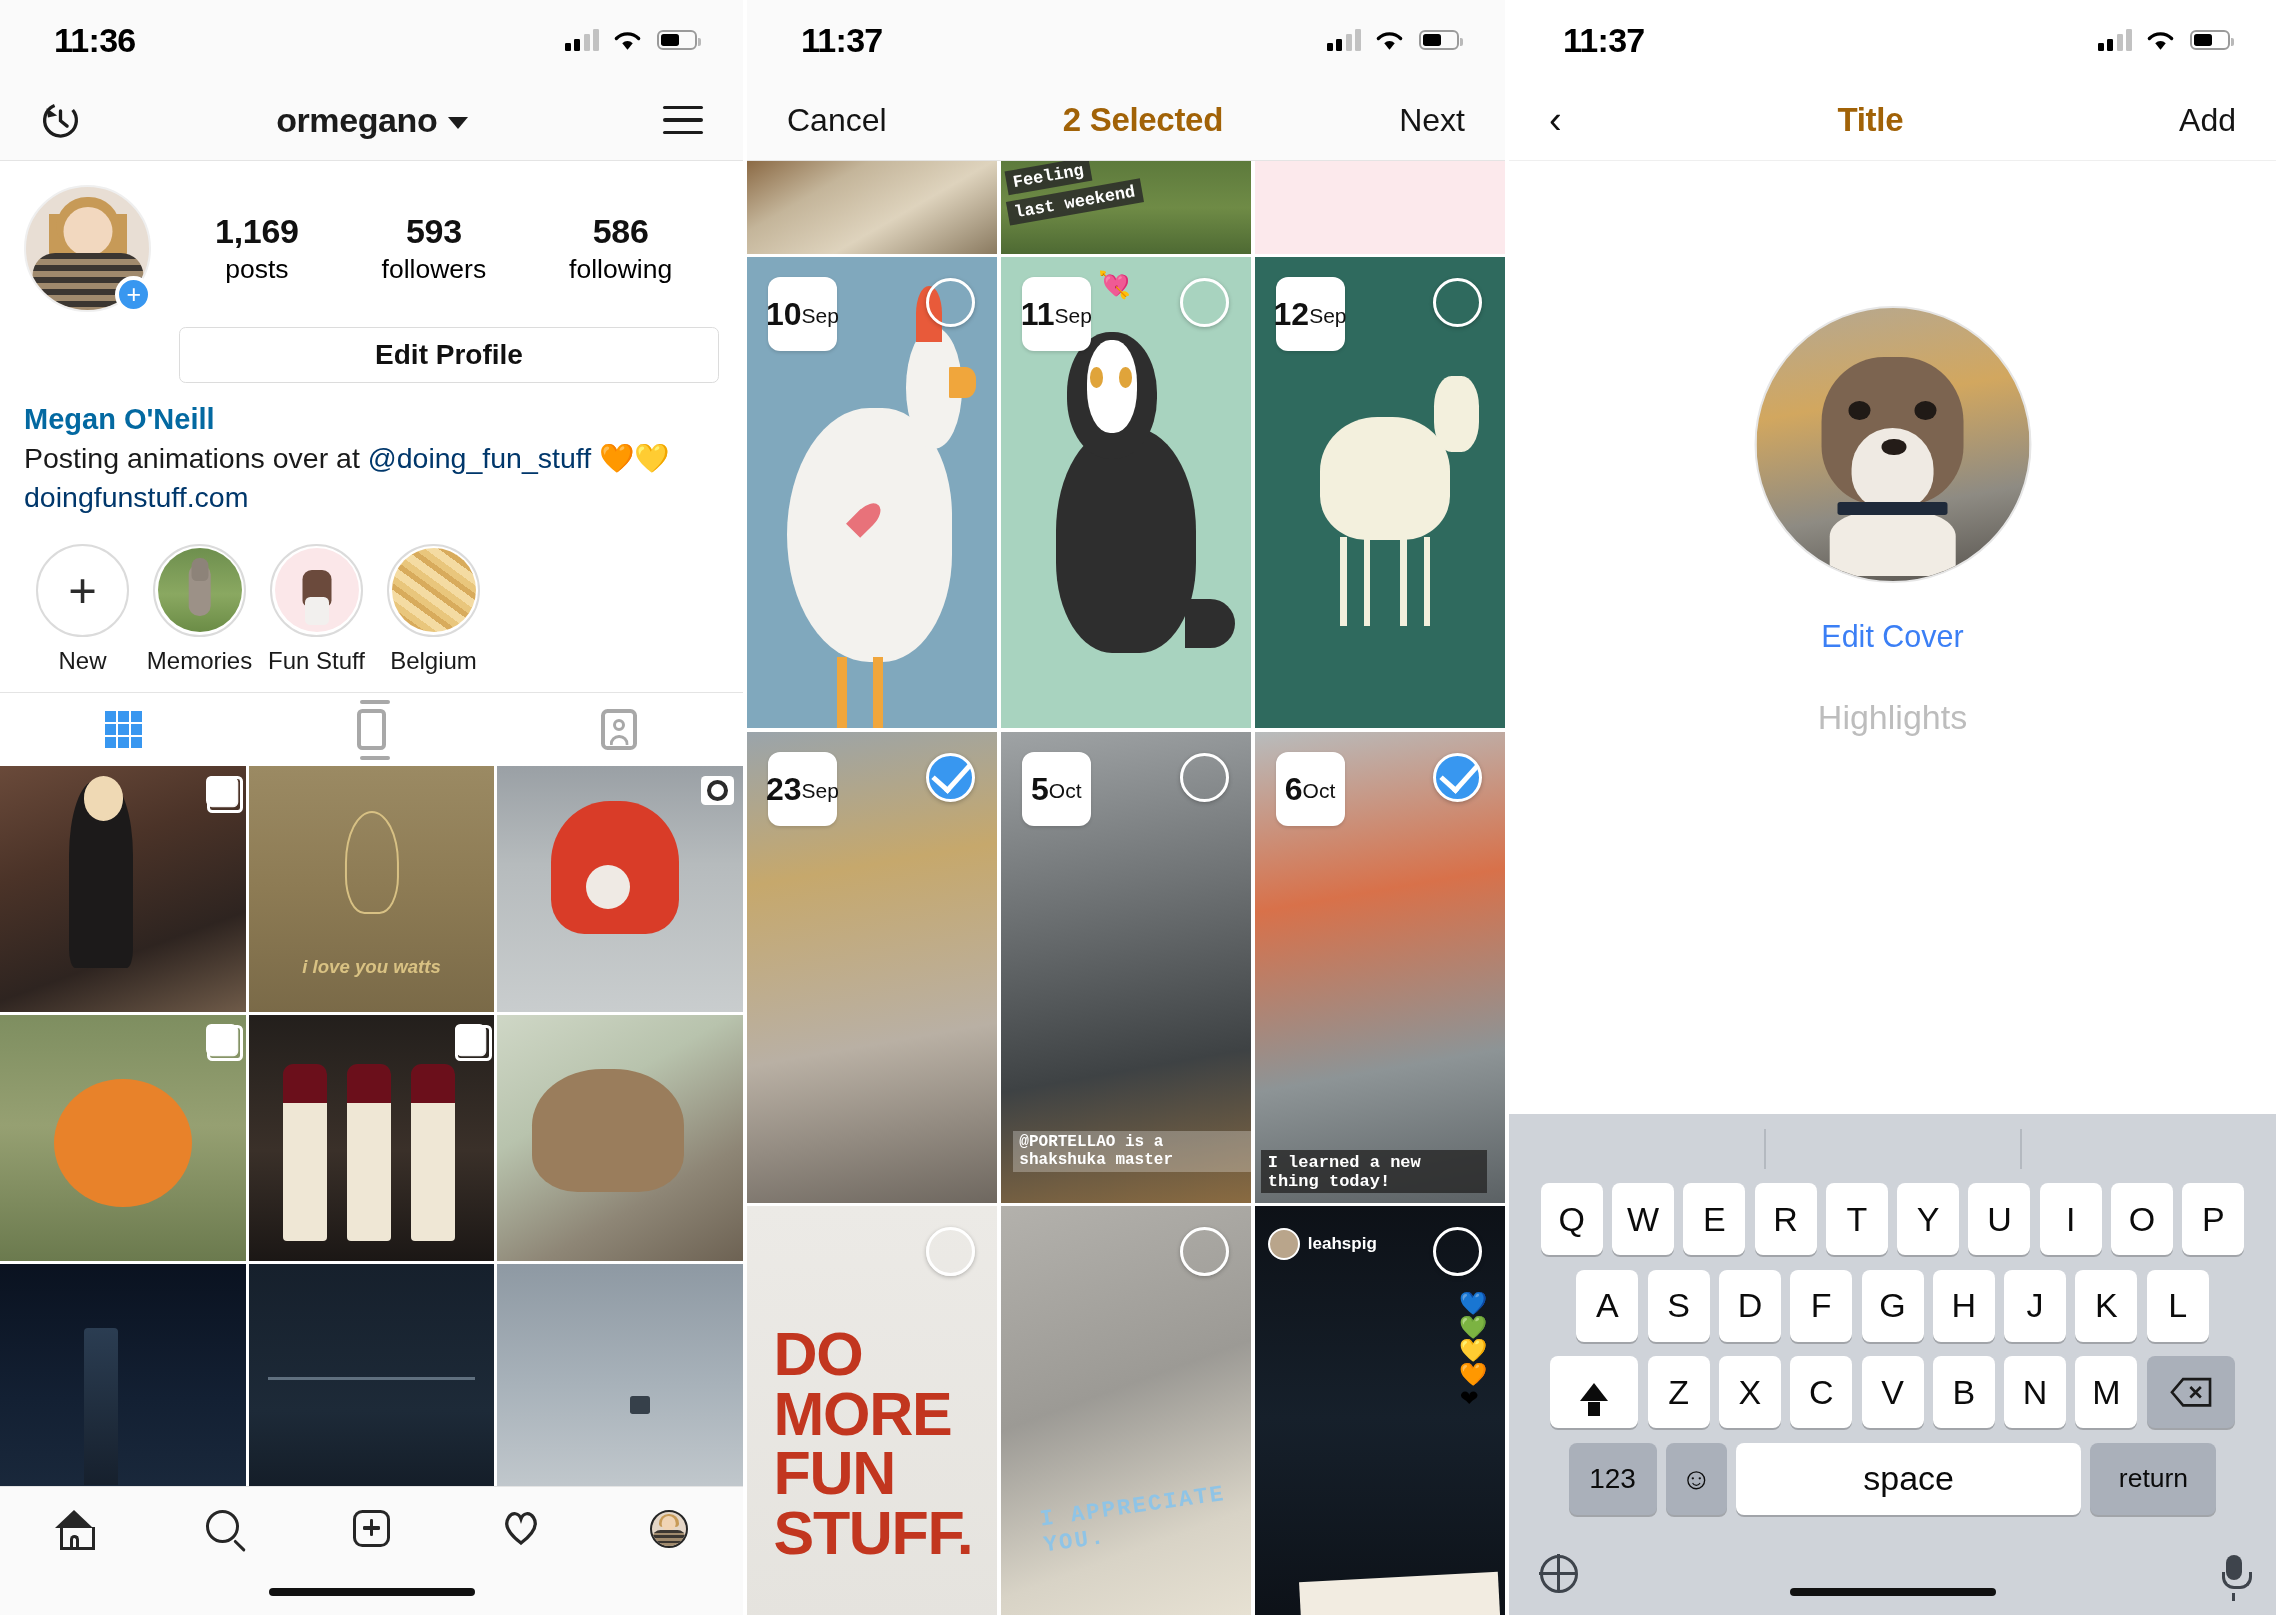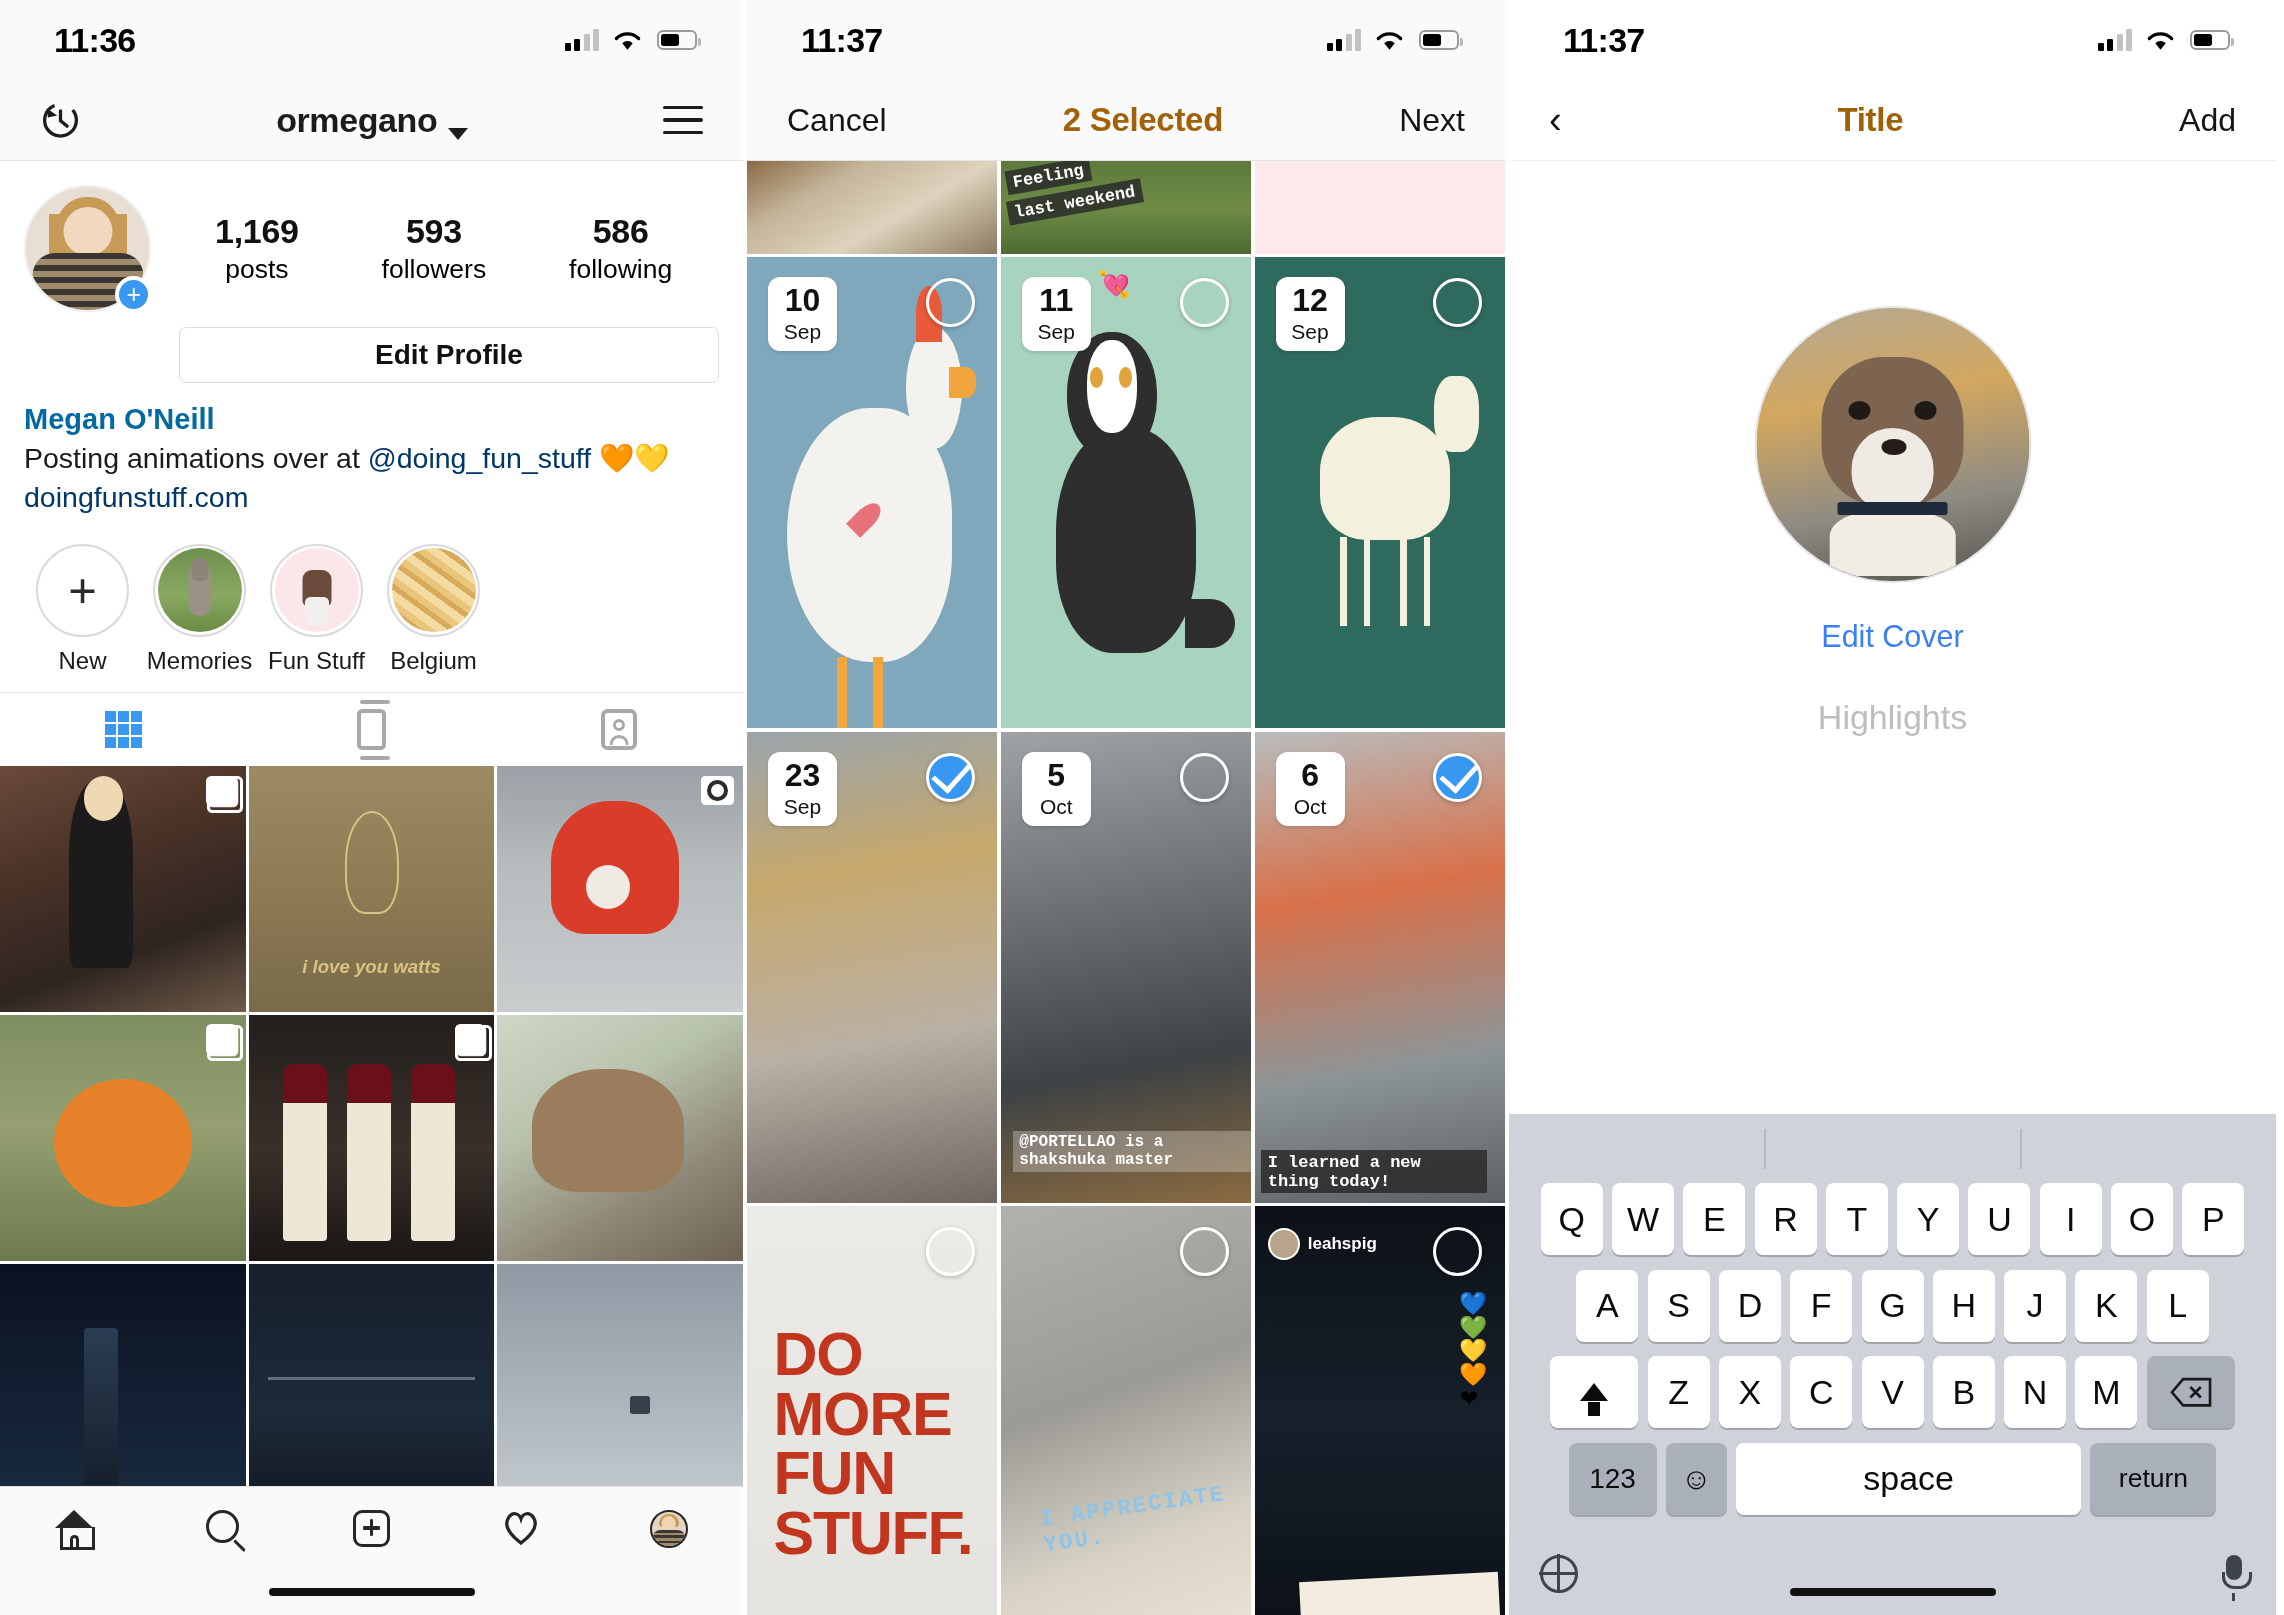--- a/index.html
+++ b/index.html
@@ -28,21 +28,21 @@
      background:#b9b9b9;border-radius:0 2px 2px 0;}
   .batt i{display:block;height:100%;width:55%;background:#000;border-radius:2.7px;}
 
   
   .navbar { height:81px; display:flex; align-items:center; justify-content:space-between;
      padding:0 40px; background:#fafafa; border-bottom:1.3px solid #e4e4e4; }
   .navbar.plain { background:#fff; border-bottom:0.7px solid #efefef; }
   .nav-title { font-size:33px; font-weight:700; color:#a16207; letter-spacing:-0.3px; }
   .nav-title.mid { font-size:33px; }
   .nav-side { font-size:32px; color:#141414; font-weight:400; }
-  .username-wrap{display:flex;align-items:flex-end;gap:10.6px;}
+  .username-wrap{display:flex;align-items:center;gap:10.6px;}
   .username{font-size:34px;font-weight:700;color:#1c1c1c;letter-spacing:-0.4px;}
   .chev-dn{width:0;height:0;border-left:10.6px solid transparent;border-right:10.6px solid transparent;
     border-top:12px solid #1c1c1c;margin-top:5.3px;}
   .hamburger{display:flex;flex-direction:column;gap:9.3px;}
   .hamburger i{display:block;width:40px;height:3.3px;background:#1c1c1c;border-radius:2px;}
   .back-chev{font-size:38px;color:#111;line-height:1;font-weight:300;}
 
   
   .profile-top { display:flex; align-items:center; padding:24px 24px 0 24px; gap:0; }
   .avatar-wrap{ position:relative; width:127px;height:127px;flex:0 0 127px; }
@@ -184,21 +184,21 @@
   .picker{position:relative;height:1535px;overflow:hidden;background:#fff;}
   .pgrid{display:grid;grid-template-columns:repeat(3,1fr);gap:3.3px;}
   .pcell{position:relative;height:471px;overflow:hidden;}
   .pcell.short{height:93px;}
   .sel{position:absolute;top:21px;right:22.6px;width:49px;height:49px;border-radius:50%;
      border:3.3px solid #fff;box-shadow:0 1.3px 4px rgba(0,0,0,.25);z-index:4;}
   .sel.on{background:#3897f0;border-color:#fff;display:flex;align-items:center;justify-content:center;}
   .sel.on::after{content:"";width:17px;height:30.5px;border:5.3px solid #fff;border-top:none;border-left:none;
      transform:rotate(42deg) translate(-1.3px,-4px);}
   .datebox{position:absolute;top:20px;left:21px;width:69px;height:74px;background:#fff;
-     border-radius:12px;display:flex;flex-direction:column;align-items:center;justify-content:center;z-index:4;
+     border-radius:12px;display:flex;flex-direction:row;align-items:center;justify-content:center;z-index:4;
      box-shadow:0 1.3px 3.3px rgba(0,0,0,.12);}
   .datebox .d{font-size:32px;font-weight:700;color:#111;line-height:1;}
   .datebox .m{font-size:21px;color:#111;margin-top:4px;}
 
   .s-rug{background:linear-gradient(150deg,#8b6a45 0%,#c4b59a 30%,#ded3bd 60%,#8a7a60 100%);}
   .s-sign{background:linear-gradient(180deg,#5d7a3c 0%,#6f8b46 50%,#4e6a33 100%);}
   .s-pink{background:#fce9ec;}
   .s-chick{background:#80a8bd;}
   .s-cat{background:#a8d3bf;}
   .s-dogteal{background:#2f6a5e;}

